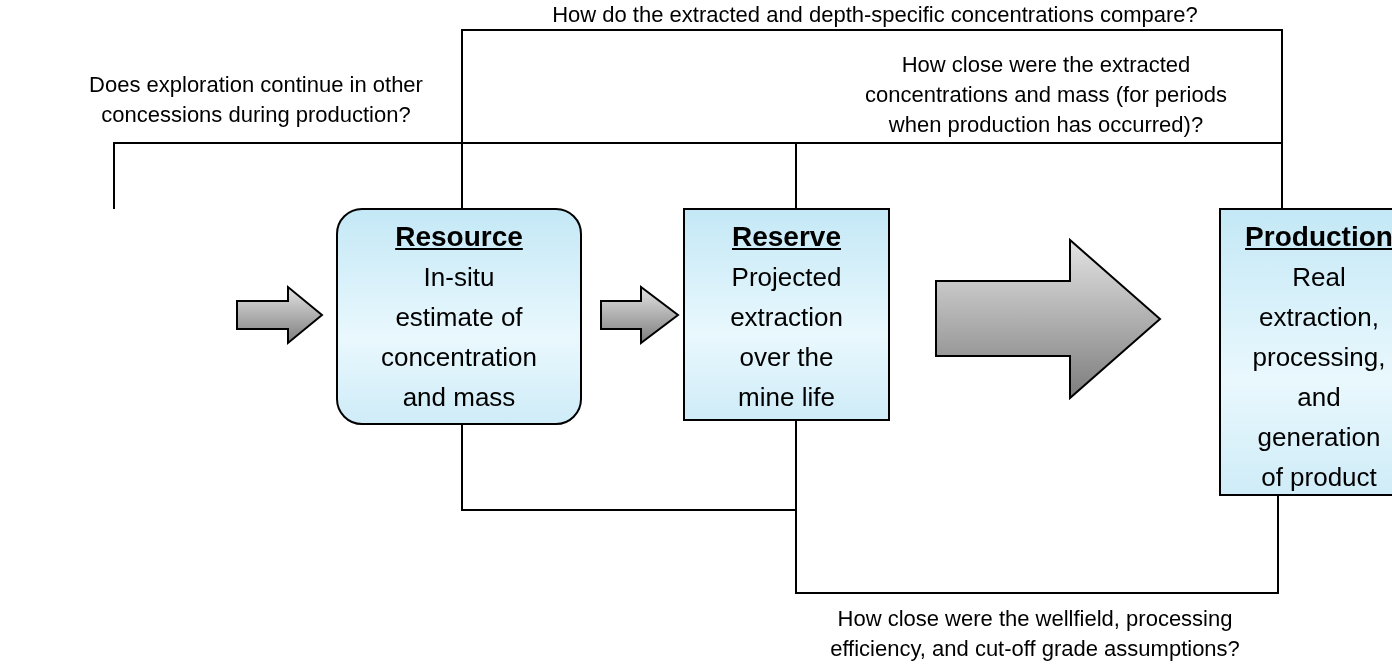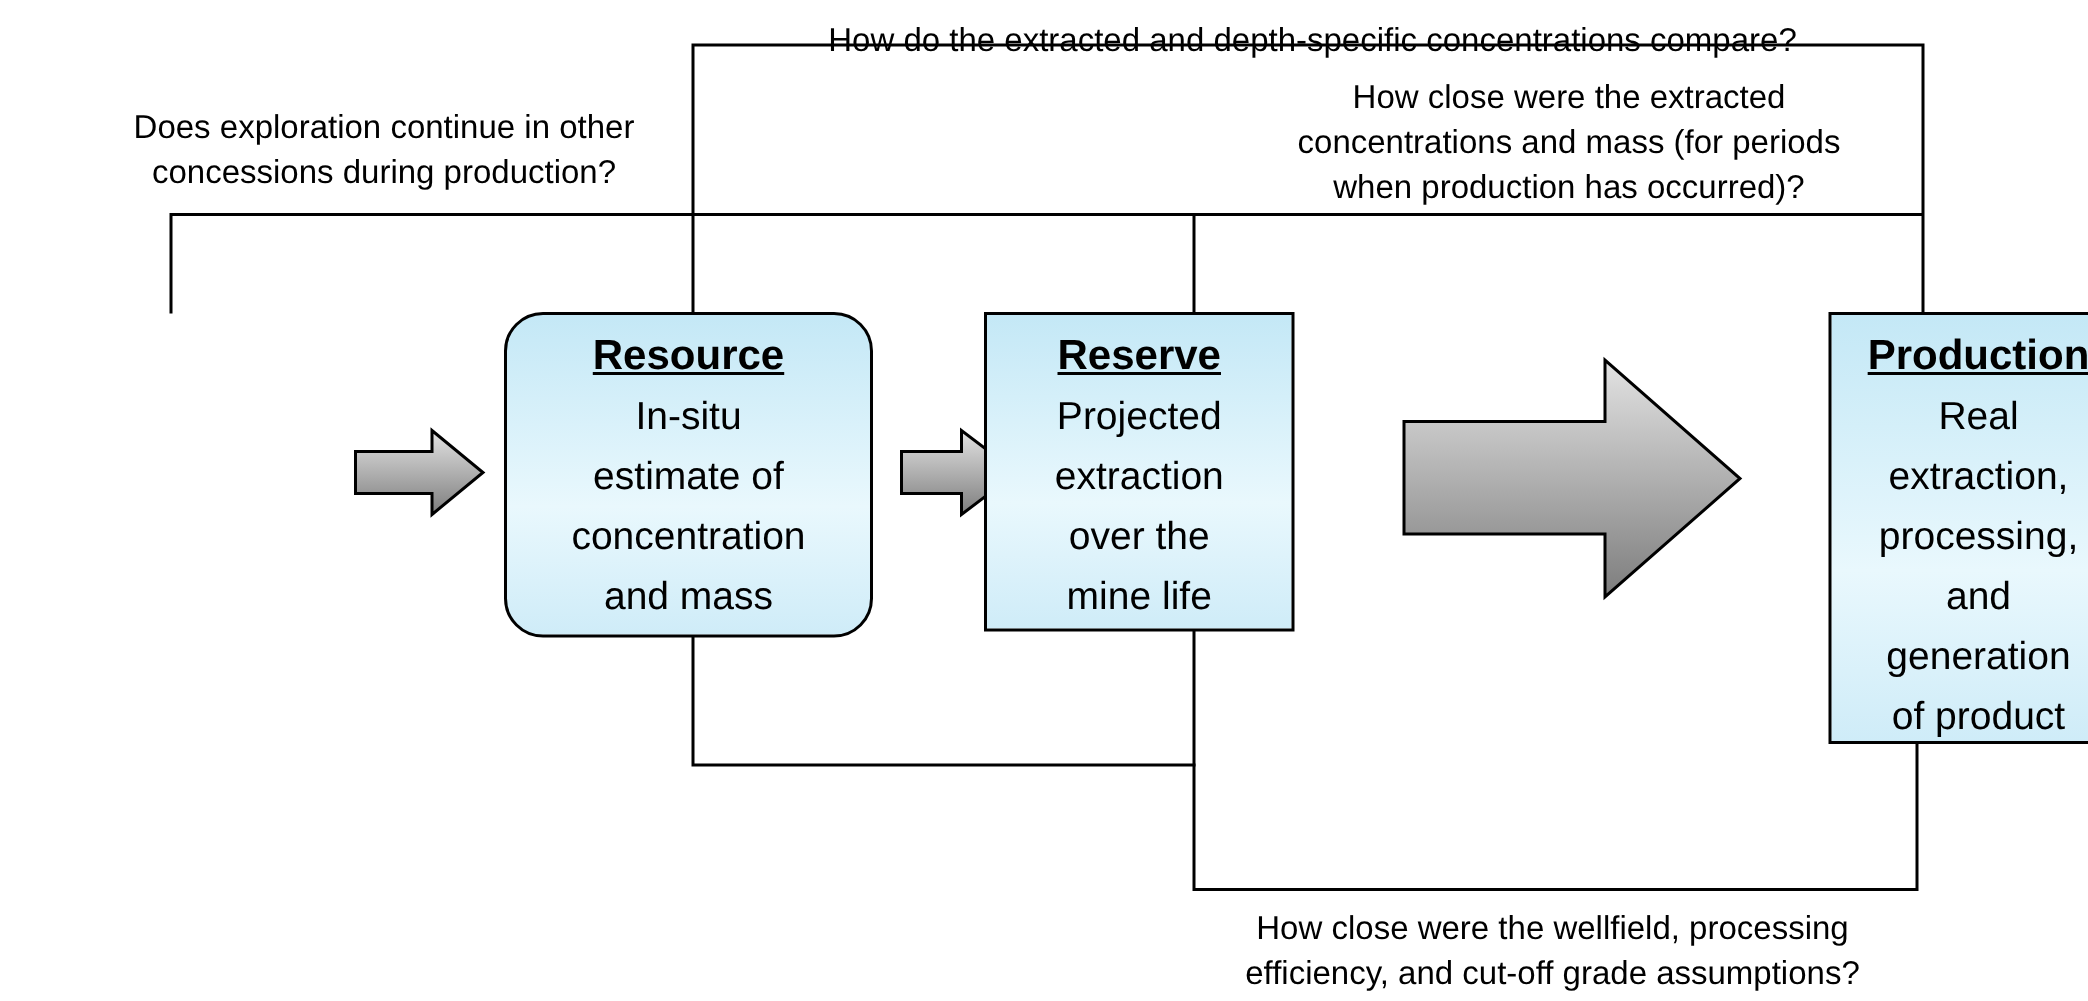--- a/index.html
+++ b/index.html
@@ -83,39 +83,39 @@
 
 
   <div class="box" style="left:336px; top:208px; width:246px; height:217px;border-radius:26px;">
     <div class="box-title">Resource</div>
     <div class="box-line">In-situ</div>
     <div class="box-line">estimate of</div>
     <div class="box-line">concentration</div>
     <div class="box-line">and mass</div>
   </div>
 
-  <div class="box" style="left:656px; top:208px; width:207px; height:213px;">
+  <div class="box" style="left:683px; top:208px; width:207px; height:213px;">
     <div class="box-title">Reserve</div>
     <div class="box-line">Projected</div>
     <div class="box-line">extraction</div>
     <div class="box-line">over the</div>
     <div class="box-line">mine life</div>
   </div>
 
   <div class="box" style="left:1219px; top:208px; width:200px; height:288px;text-align:center;">
     <div class="box-title">Production</div>
     <div class="box-line">Real</div>
     <div class="box-line">extraction,</div>
     <div class="box-line">processing,</div>
     <div class="box-line">and</div>
     <div class="box-line">generation</div>
     <div class="box-line">of product</div>
   </div>
 
-  <div class="question" style="left:460px; top:12px; width:830px;">
+  <div class="question" style="left:460px; top:0px; width:830px;">
     <div class="q-line">How do the extracted and depth-specific concentrations compare?</div>
   </div>
 
   <div class="question" style="left:58px; top:70px; width:396px;">
     <div class="q-line">Does exploration continue in other</div>
     <div class="q-line">concessions during production?</div>
   </div>
 
   <div class="question" style="left:845px; top:50px; width:402px;">
     <div class="q-line">How close were the extracted</div>

